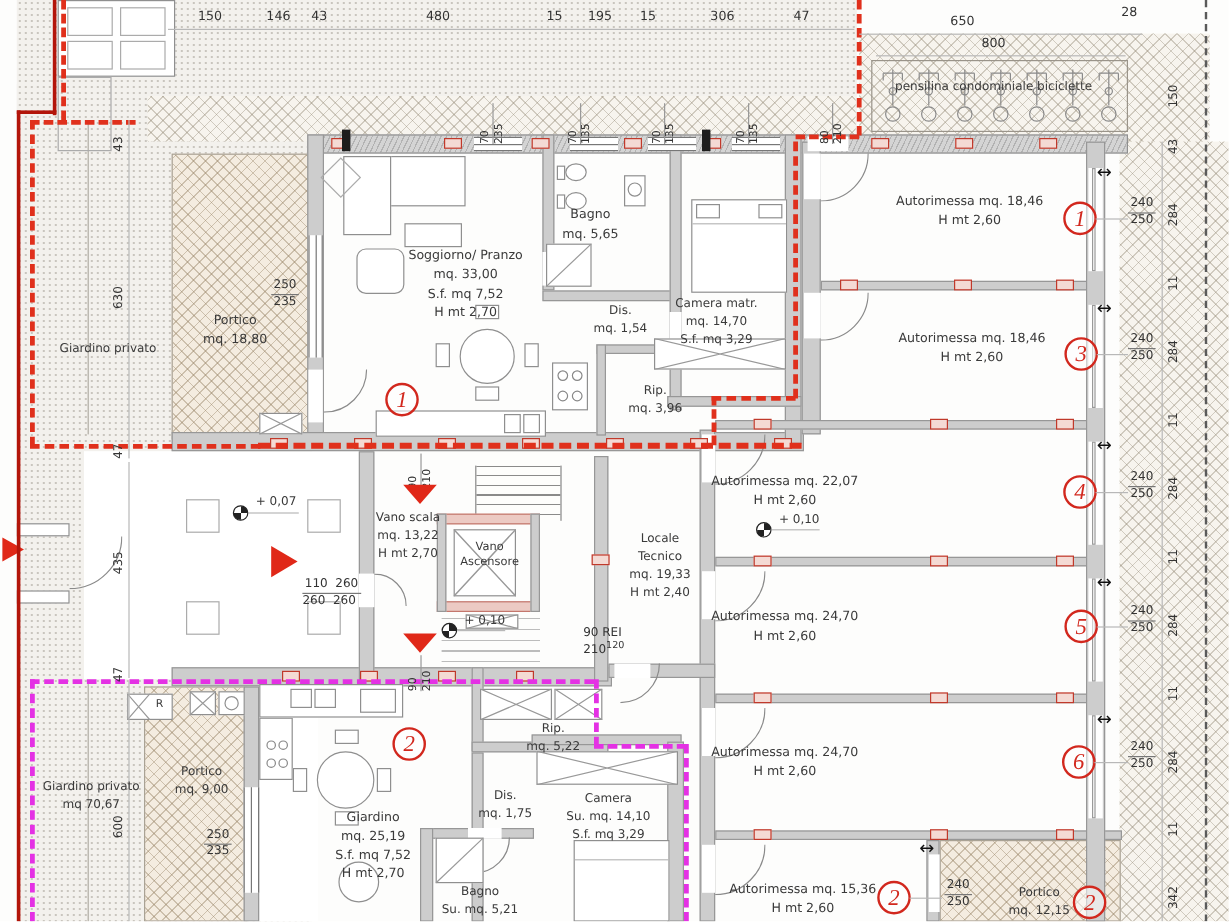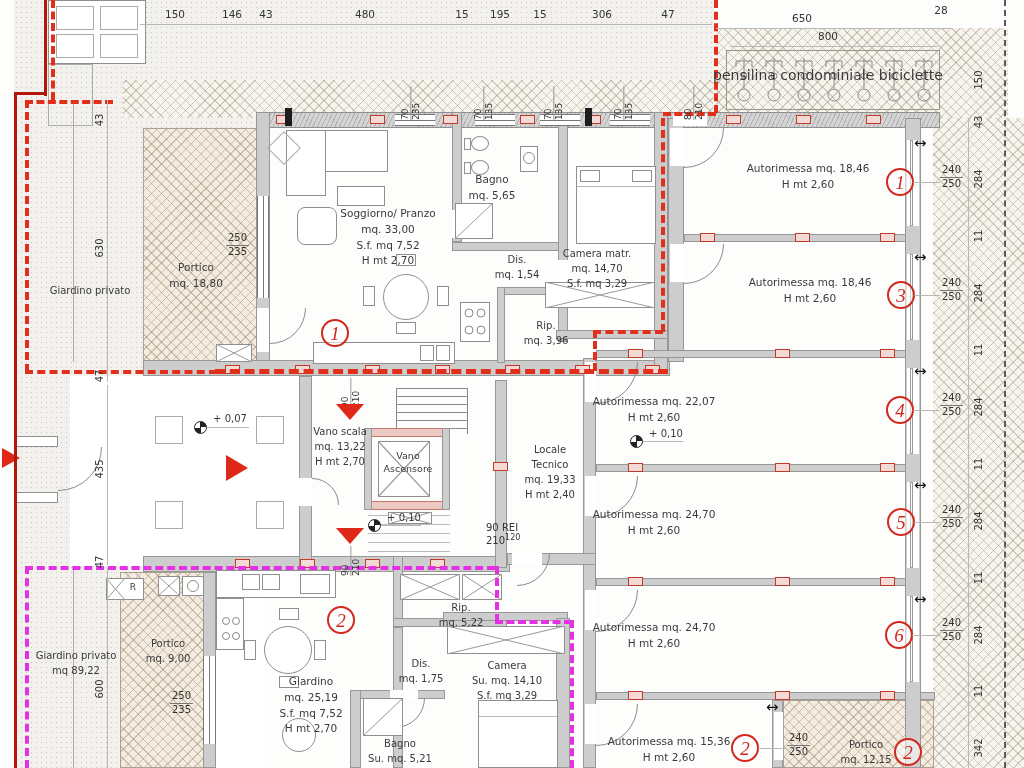--- a/index.html
+++ b/index.html
@@ -388,21 +388,21 @@
   <div class="lbl dim" style="left:266px;top:8px">43</div>
   <div class="lbl dim" style="left:365px;top:8px">480</div>
   <div class="lbl dim" style="left:462px;top:8px">15</div>
   <div class="lbl dim" style="left:500px;top:8px">195</div>
   <div class="lbl dim" style="left:540px;top:8px">15</div>
   <div class="lbl dim" style="left:602px;top:8px">306</div>
   <div class="lbl dim" style="left:668px;top:8px">47</div>
   <div class="lbl dim" style="left:802px;top:12px">650</div>
   <div class="lbl dim" style="left:828px;top:30px">800</div>
   <div class="lbl dim" style="left:941px;top:4px">28</div>
-  <div class="lbl" style="left:828px;top:66px;font-size:14px">pensilina condominiale biciclette</div>
+  <div class="lbl" style="left:828px;top:66px;font-size:10px">pensilina condominiale biciclette</div>
 
   <div class="vp" style="left:400px;top:86px;height:34px">
       <span>70</span>
       <span>235</span>
     </div>
   <div class="vp" style="left:473px;top:86px;height:34px">
       <span>70</span>
       <span>135</span>
     </div>
   <div class="vp" style="left:543px;top:86px;height:34px">
@@ -468,21 +468,21 @@
   </div>
   <div class="blk" style="left:597px;top:246px;font-size:10px">
     <div>Camera matr.</div>
     <div>mq. 14,70</div>
     <div>S.f. mq 3,29</div>
   </div>
   <div class="circ" style="left:321px;top:319px">1</div>
 
   <div class="blk" style="left:76px;top:648px;font-size:10px">
     <div>Giardino privato</div>
-    <div>mq 89,22</div>
+    <div>mq 70,67</div>
   </div>
   <div class="blk" style="left:168px;top:636px;font-size:10px">
     <div>Portico</div>
     <div>mq. 9,00</div>
   </div>
   <div class="frac" style="left:170px;top:690px">
     <span class="a">250</span>
       <span class="b">235</span>
   </div>
   <div class="blk" style="left:311px;top:674px">
@@ -535,20 +535,23 @@
   <div class="abs thin" style="left:207px;top:427px;width:42px;height:1px"></div>
   <div class="lbl" style="left:230px;top:412px">+ 0,07</div>
   <div class="lvl" style="left:368px;top:519px"></div>
   <div class="abs thin" style="left:381px;top:525px;width:40px;height:1px"></div>
   <div class="lbl" style="left:404px;top:511px">+ 0,10</div>
   <div class="lvl" style="left:630px;top:435px"></div>
   <div class="abs thin" style="left:643px;top:441px;width:40px;height:1px"></div>
   <div class="lbl" style="left:666px;top:427px">+ 0,10</div>
 
   <div class="tri-r" style="left:226px;top:455px"></div>
+  <div class="frac" style="left:252px;top:456px;white-space:pre;text-align:left">
+    <span class="a">110  260</span><span class="b">260  260</span>
+  </div>
   <div class="vp" style="left:340px;top:378px;height:30px">
       <span>90</span>
       <span>210</span>
     </div>
   <div class="tri-d" style="left:336px;top:404px"></div>
   <div class="tri-d" style="left:336px;top:528px"></div>
   <div class="vp" style="left:340px;top:546px;height:30px">
       <span>90</span>
       <span>210</span>
     </div>

